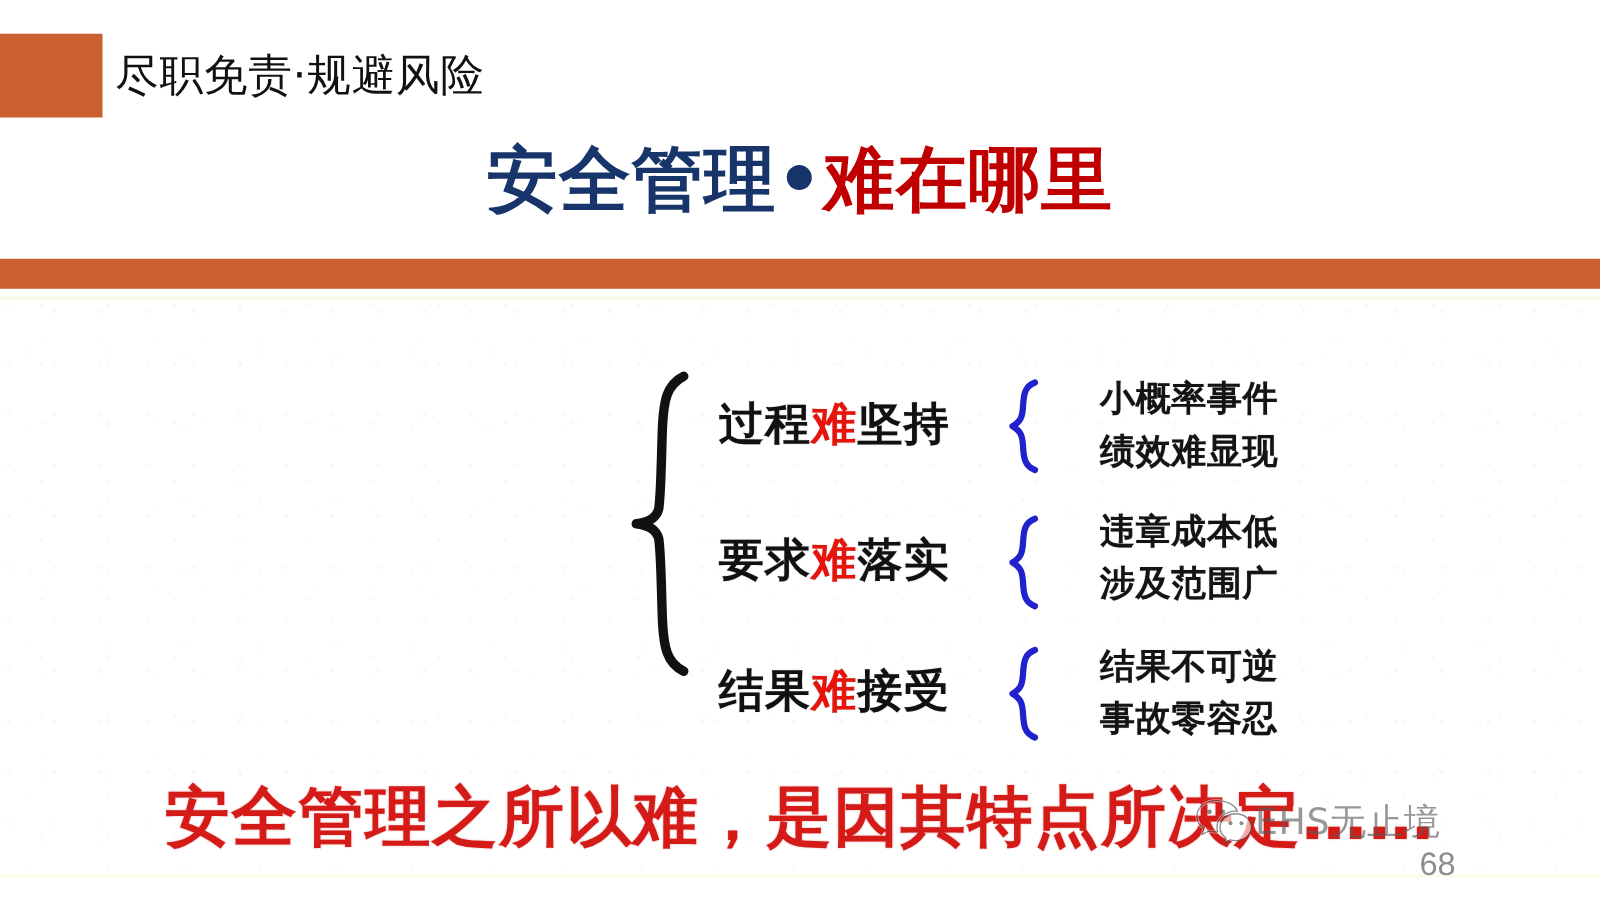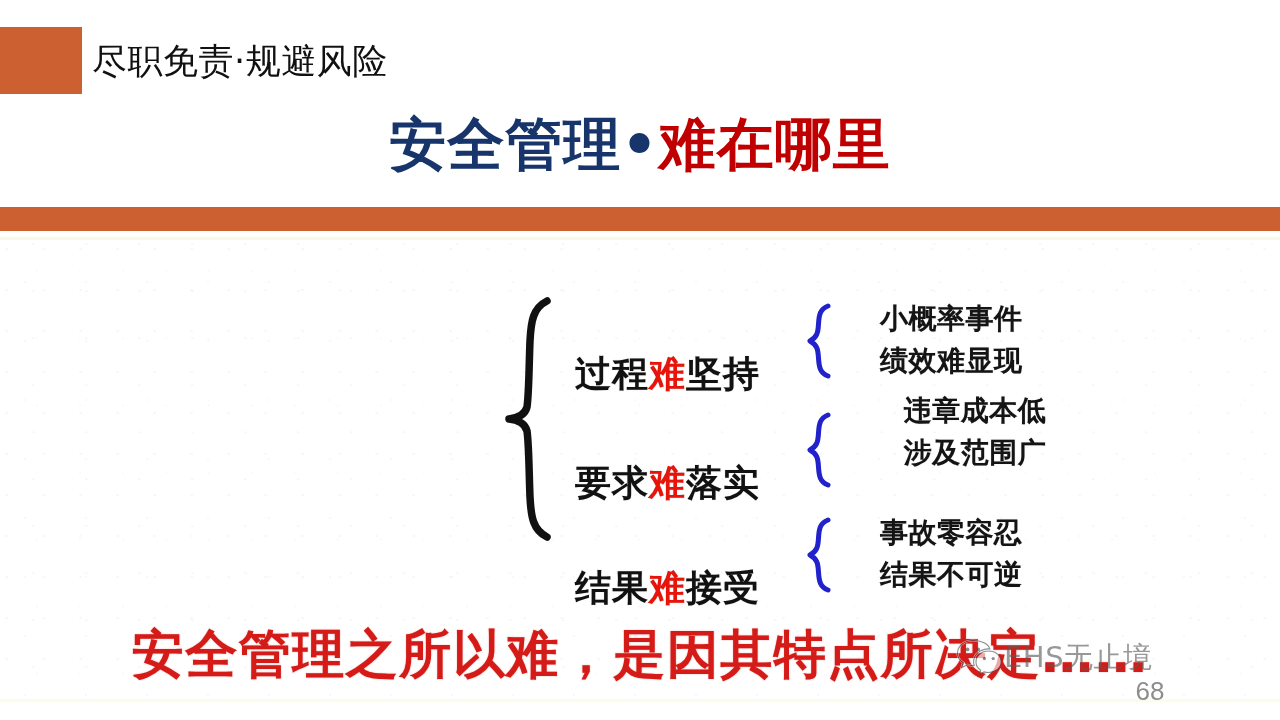--- a/index.html
+++ b/index.html
@@ -121,21 +121,20 @@
   }
 
   
   .branch-row {
     position: absolute;
     left: 575px;
     width: 270px;
     height: 50px;
     display: flex;
     align-items: center;
-    margin-top: 34px;
   }
   .branch-label {
     font-size: 36px;
     line-height: 50px;
     font-weight: 700;
     letter-spacing: 1px;
     white-space: nowrap;
     color: #111111;
     font-family: "DejaVu Sans", "Liberation Sans", sans-serif;
     text-shadow: 0 0 1px rgba(0,0,0,.3);
@@ -255,36 +254,36 @@
   </div>
 
   <div class="branch-row" style="top:184px;">
     <div class="branch-label">
       <span>要求</span><span class="seg-red">难</span><span>落实</span>
     </div>
   </div>
   <svg class="sub-brace" viewBox="0 0 34 78" style="top:171px;">
     <path d="M28 4 C20 7 19 13 18.5 22 C18 31 17 35 10 39 C17 43 18 47 18.5 56 C19 65 20 71 28 74" fill="none" stroke="#2222CC" stroke-width="5" stroke-linecap="round" stroke-linejoin="round"></path>
   </svg>
-  <div class="sub-group" style="top:150px;text-align:center;">
+  <div class="sub-group" style="top:164px;">
     <div class="sub-item">违章成本低</div>
     <div class="sub-item">涉及范围广</div>
   </div>
 
   <div class="branch-row" style="top:289px;">
     <div class="branch-label">
       <span>结果</span><span class="seg-red">难</span><span>接受</span>
     </div>
   </div>
   <svg class="sub-brace" viewBox="0 0 34 78" style="top:276px;">
     <path d="M28 4 C20 7 19 13 18.5 22 C18 31 17 35 10 39 C17 43 18 47 18.5 56 C19 65 20 71 28 74" fill="none" stroke="#2222CC" stroke-width="5" stroke-linecap="round" stroke-linejoin="round"></path>
   </svg>
   <div class="sub-group" style="top:272px;">
+    <div class="sub-item">结果不可逆</div>
     <div class="sub-item">事故零容忍</div>
-    <div class="sub-item">结果不可逆</div>
   </div>
 
 </div>
 
 <div id="figure-conclusion">安全管理之所以难，是因其特点所决定……</div>
 
 <div id="watermark">
   <svg id="wechat-icon" viewBox="0 0 46 38">
     <path d="M17 2.5 C8.2 2.5 1.5 8.2 1.5 15 C1.5 18.9 3.7 22.4 7.2 24.7 L5.6 29.6 L11.2 26.8 C13 27.3 15 27.6 17 27.6 C17.4 27.6 17.8 27.6 18.2 27.5 C17.8 26.3 17.6 25.1 17.6 23.8 C17.6 16.6 24.4 10.9 32.6 10.9 C33 10.9 33.4 10.9 33.8 11 C32.3 5.9 25.4 2.5 17 2.5 Z" fill="none" stroke="#ffffff" stroke-width="2.2"></path>
     <path d="M17 2.5 C8.2 2.5 1.5 8.2 1.5 15 C1.5 18.9 3.7 22.4 7.2 24.7 L5.6 29.6 L11.2 26.8 C13 27.3 15 27.6 17 27.6 C17.4 27.6 17.8 27.6 18.2 27.5 C17.8 26.3 17.6 25.1 17.6 23.8 C17.6 16.6 24.4 10.9 32.6 10.9 C33 10.9 33.4 10.9 33.8 11 C32.3 5.9 25.4 2.5 17 2.5 Z" fill="none" stroke="#4a4a4a" stroke-width="1.1"></path>

